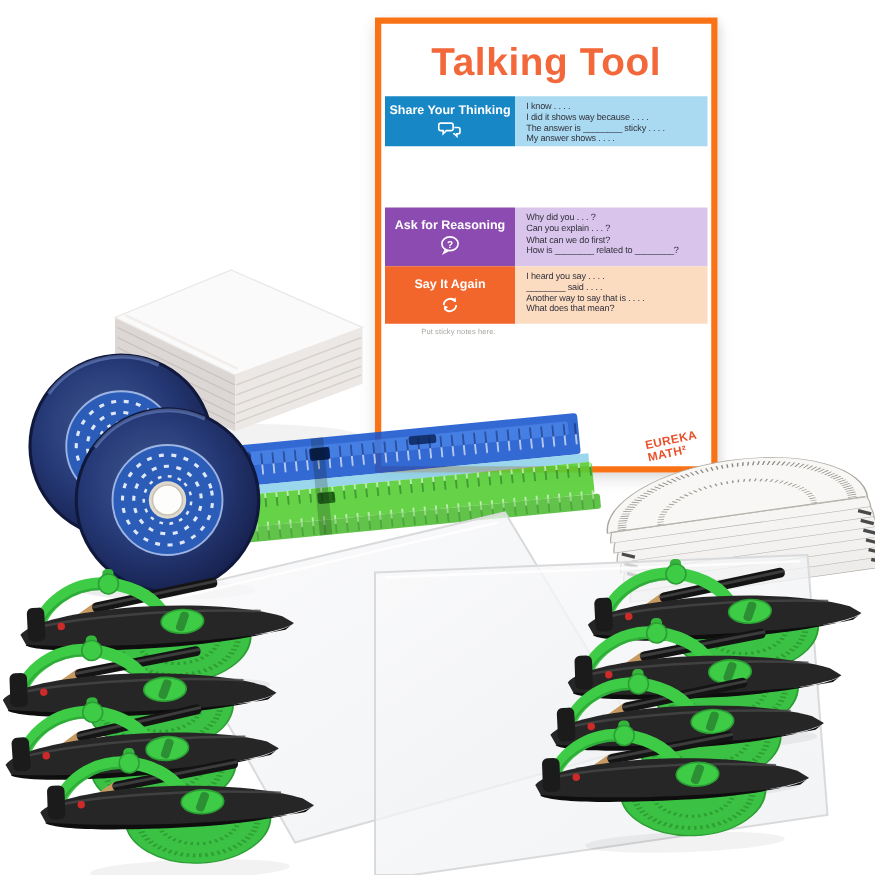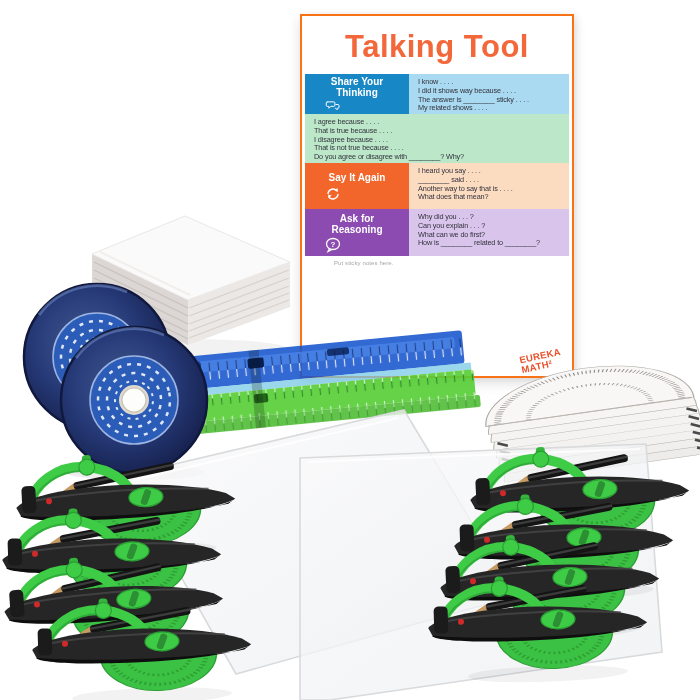--- a/index.html
+++ b/index.html
@@ -2,28 +2,28 @@
 <html><head>
 <meta charset="utf-8">
 <style>
   html,body{margin:0;padding:0;background:#fff;}
   #stage{position:relative;width:700px;height:700px;background:#ffffff;overflow:hidden;
          font-family:"Liberation Sans",sans-serif;}
 
   
   .poster{position:absolute;left:300px;top:14px;width:274px;height:364px;background:#ffffff;
           z-index:1;box-shadow:0 5px 12px rgba(0,0,0,.13),3px 1px 6px rgba(0,0,0,.06);
-          border:2px solid #f97316;box-sizing:border-box;}
+          border:5px solid #f97316;box-sizing:border-box;}
   .poster-title{margin-top:13px;text-align:center;color:#f3683a;font-size:31px;font-weight:bold;
                 letter-spacing:.5px;}
   .rows{margin:9px 3px 0 3px;}
   .prow{display:flex;width:100%;box-sizing:border-box;}
-  .lab{width:104px;min-width:104px;display:flex;flex-direction:column;
+  .lab{width:104px;min-width:104px;display:flex;flex-direction:column;align-items:center;
        justify-content:center;gap:2px;color:#fff;font-weight:bold;font-size:10px;text-align:center;
-       padding:2px 18px;box-sizing:border-box;}
+       padding:2px 3px;box-sizing:border-box;}
   .bod{flex:1;padding:4px 12px 3px 9px;box-sizing:border-box;overflow:hidden;}
   .pline{font-size:7.3px;line-height:1.2;letter-spacing:-.15px;color:#33333d;white-space:nowrap;}
   .r0 .lab{background:#1787c6}.r0 .bod{background:#a9daf1}
   .r1 .lab{background:#22b14c}.r1 .bod{background:#bce7c9}
   .r2 .lab{background:#8c4bb0}.r2 .bod{background:#d9c4ec}
   .r3 .lab{background:#f2662c}.r3 .bod{background:#fcdcc1}
   .h0{height:40px}.h1{height:49px}.h2{height:47px}.h3{height:46px}
   .pcaption{margin:4px 0 0 32px;font-size:6px;color:#a9a6a2;letter-spacing:.1px;}
   .brand{position:absolute;right:10px;bottom:6px;transform:rotate(-12deg);color:#e8512b;
          font-weight:bold;font-size:9.5px;line-height:1;text-align:left;letter-spacing:.3px;}
@@ -48,66 +48,59 @@
           <span>Share Your Thinking</span>
           <svg class="licon" viewBox="0 0 20 16">
             <path d="M2 2.5 h9 a1.5 1.5 0 0 1 1.5 1.5 v3 a1.5 1.5 0 0 1 -1.5 1.5 h-4 l-2.5 2.5 v-2.5 h-2 a1.5 1.5 0 0 1 -1.5 -1.5 v-3 a1.5 1.5 0 0 1 1.5 -1.5 z" fill="none" stroke="#fff" stroke-width="1.3"></path>
             <path d="M13.5 6 h3 a1.5 1.5 0 0 1 1.5 1.5 v2 a1.5 1.5 0 0 1 -1.5 1.5 h-1 v2 l-2 -2 h-1" fill="none" stroke="#fff" stroke-width="1.3"></path>
           </svg>
         </div>
         <div class="bod">
           <div class="pline">I know . . . .</div>
           <div class="pline">I did it shows way because . . . .</div>
           <div class="pline">The answer is ________ sticky . . . .</div>
-          <div class="pline">My related shows . . . .</div>
+          <div class="pline">My answer shows . . . .</div>
         </div>
       </div>
 
       <div class="prow r1 h1">
+      </div>
+
+      <div class="prow r2 h2">
+        <div class="lab">
+          <span>Ask for Reasoning</span>
+          <svg class="licon" viewBox="0 0 20 16">
+            <ellipse cx="10" cy="7" rx="6.5" ry="5.5" fill="none" stroke="#fff" stroke-width="1.3"></ellipse>
+            <path d="M6.5 11.5 l-1.5 3 l3.5 -1.8" fill="none" stroke="#fff" stroke-width="1.3"></path>
+            <text x="10" y="10" text-anchor="middle" font-size="8" font-weight="bold" fill="#fff">?</text>
+          </svg>
+        </div>
         <div class="bod">
-          <div class="pline">I agree because . . . .</div>
-          <div class="pline">That is true because . . . .</div>
-          <div class="pline">I disagree because . . . .</div>
-          <div class="pline">That is not true because . . . .</div>
-          <div class="pline">Do you agree or disagree with ________? Why?</div>
+          <div class="pline">Why did you . . . ?</div>
+          <div class="pline">Can you explain . . . ?</div>
+          <div class="pline">What can we do first?</div>
+          <div class="pline">How is ________ related to ________?</div>
         </div>
       </div>
 
       <div class="prow r3 h3">
         <div class="lab">
           <span>Say It Again</span>
           <svg class="licon" viewBox="0 0 20 16">
             <path d="M5 9 a5.2 5.2 0 0 1 9.5 -2.6" fill="none" stroke="#fff" stroke-width="1.5"></path>
             <path d="M15 9 a5.2 5.2 0 0 1 -9.5 2.6" fill="none" stroke="#fff" stroke-width="1.5"></path>
             <path d="M14.5 3 l.3 3.6 l-3.4 -1.2 z" fill="#fff"></path>
             <path d="M5.5 13 l-.3 -3.6 l3.4 1.2 z" fill="#fff"></path>
           </svg>
         </div>
         <div class="bod">
           <div class="pline">I heard you say . . . .</div>
           <div class="pline">________ said . . . .</div>
           <div class="pline">Another way to say that is . . . .</div>
           <div class="pline">What does that mean?</div>
-        </div>
-      </div>
-
-      <div class="prow r2 h2">
-        <div class="lab">
-          <span>Ask for Reasoning</span>
-          <svg class="licon" viewBox="0 0 20 16">
-            <ellipse cx="10" cy="7" rx="6.5" ry="5.5" fill="none" stroke="#fff" stroke-width="1.3"></ellipse>
-            <path d="M6.5 11.5 l-1.5 3 l3.5 -1.8" fill="none" stroke="#fff" stroke-width="1.3"></path>
-            <text x="10" y="10" text-anchor="middle" font-size="8" font-weight="bold" fill="#fff">?</text>
-          </svg>
-        </div>
-        <div class="bod">
-          <div class="pline">Why did you . . . ?</div>
-          <div class="pline">Can you explain . . . ?</div>
-          <div class="pline">What can we do first?</div>
-          <div class="pline">How is ________ related to ________?</div>
         </div>
       </div>
     </div>
 
     <div class="pcaption">Put sticky notes here.</div>
 
     <div class="brand">
       <span>EUREKA</span>
       <span>MATH²</span>
     </div>

